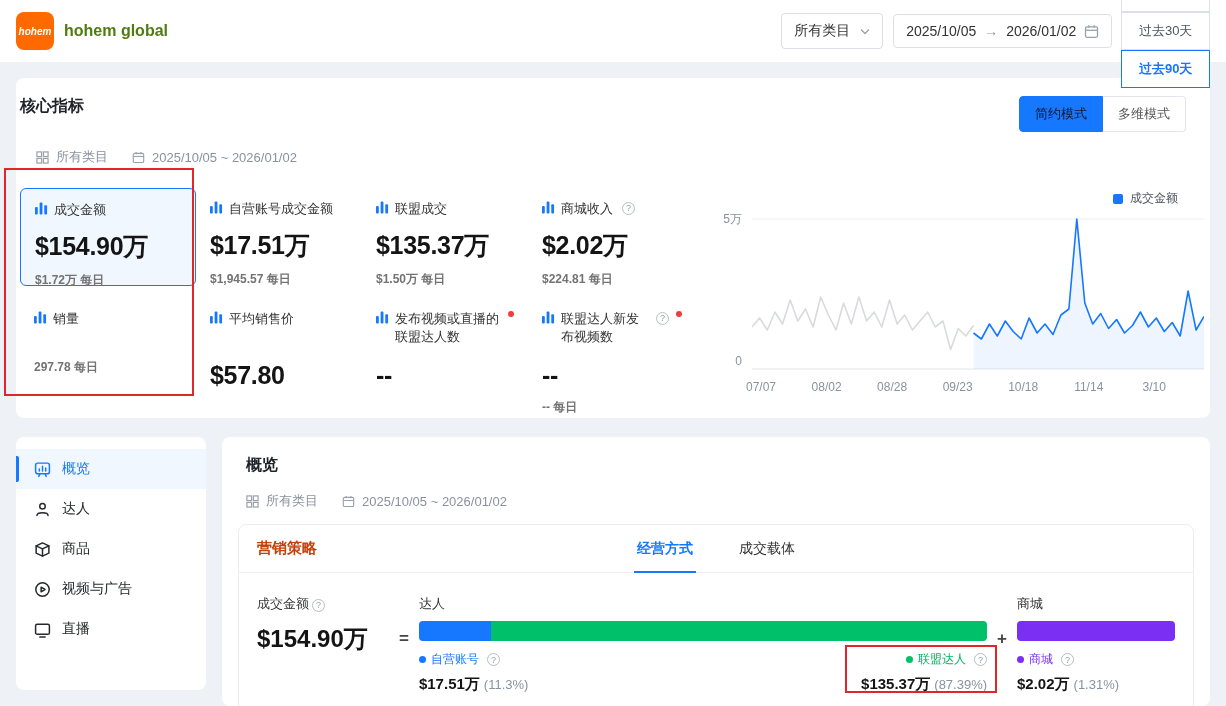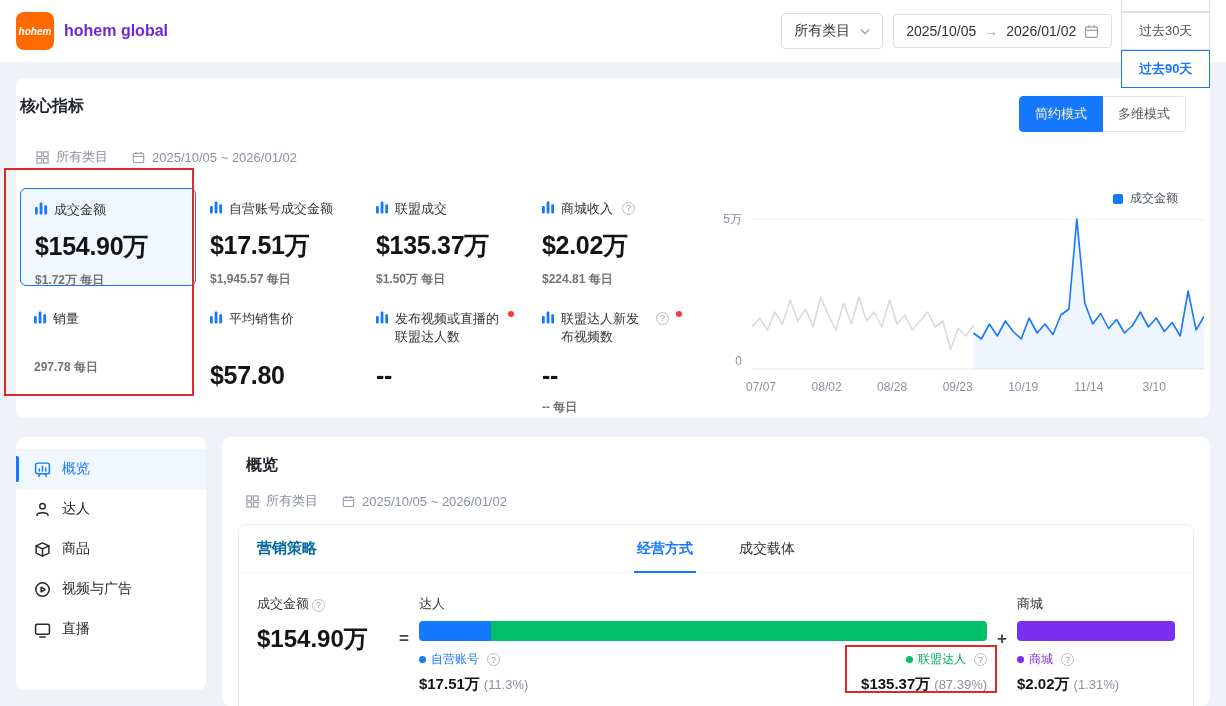--- a/index.html
+++ b/index.html
@@ -9,42 +9,42 @@
     font-family:"Liberation Sans","DejaVu Sans",sans-serif;
     color:#222; position:relative; overflow:hidden; font-size:14px;
   }
   
   .topbar { height:62px; background:#fff; display:flex; align-items:center;
     justify-content:space-between; padding:0 16px; }
   .brand { display:flex; align-items:center; gap:10px; }
   .logo { width:38px; height:38px; background:#ff6a00; border-radius:8px;
     display:flex; align-items:center; justify-content:center;
     color:#fff; font-size:10px; font-weight:700; font-style:italic; }
-  .brand-name { font-size:16px; font-weight:700; color:#6d28d9; }
+  .brand-name { font-size:16px; font-weight:700; color:#4d7c0f; }
   .controls { display:flex; align-items:center; gap:10px; }
   .select { display:flex; align-items:center; gap:10px; border:1px solid #dcdfe6;
     border-radius:4px; padding:8px 12px; font-size:14px; color:#333; background:#fff; cursor:pointer; }
   .daterange { display:flex; align-items:center; gap:8px; border:1px solid #dcdfe6;
     border-radius:4px; padding:8px 12px; font-size:14px; color:#333; background:#fff; cursor:pointer; }
   .daterange .arrow { color:#999; }
   .rangegroup { display:flex;flex-direction:column; }
   .rbtn { border:1px solid #dcdfe6; background:#fff; padding:9px 13px; font-size:13px;
     color:#4e5560; margin-left:-1px; cursor:pointer; white-space:nowrap;
     font-family:inherit; }
   .rbtn:first-child { border-radius:4px 0 0 4px; margin-left:0; }
   .rbtn:last-child { border-radius:0 4px 4px 0; }
   .rbtn.active { color:#1677ff; border-color:#1677ff; position:relative; z-index:1; font-weight:700; }
   
   .card { background:#fff; border-radius:8px; }
   .core { margin:16px; height:340px; padding:18px 24px 0 4px; position:relative; }
   .core-head { display:flex; justify-content:space-between; align-items:flex-start; margin-left:0; }
   .core-title { font-size:16px; font-weight:700; color:#1f2329; }
   .mode-toggle { display:flex; }
   .mode-btn { padding:8px 15px; font-size:13px; cursor:pointer; font-family:inherit; }
-  .mode-btn.on { background:#1677ff; color:#fef9c3; border:1px solid #1677ff; border-radius:4px 0 0 4px; }
+  .mode-btn.on { background:#1677ff; color:#0f172a; border:1px solid #1677ff; border-radius:4px 0 0 4px; }
   .mode-btn.off { background:#fff; color:#555; border:1px solid #e2e5ea; border-left:none; border-radius:0 4px 4px 0; }
   .filters { margin:16px 0 0 16px; display:flex; gap:24px; align-items:center;
     color:#8a919f; font-size:13px; }
   .filter-item { display:flex; align-items:center; gap:7px; }
   .core-body { display:flex; margin-top:22px; }
   .mgrid { display:grid; grid-template-columns:176px 166px 166px 168px;
     grid-auto-rows:108px; width:680px; row-gap:2px; }
   .metric { padding:12px 14px; border-radius:6px; cursor:pointer; }
   .metric.selected { border:1px solid #1677ff; background:#f0f7ff; height:98px; }
   .m-label { font-size:13px; color:#333; display:flex; gap:6px; line-height:1.4; align-items:flex-start; }
@@ -78,21 +78,21 @@
     width:3px; background:#1677ff; border-radius:0 2px 2px 0; }
   .sicon { width:17px; height:17px; stroke:currentColor; fill:none;
     stroke-width:1.4; stroke-linecap:round; stroke-linejoin:round; flex:none; }
   .ov { flex:1; height:269px; padding:18px 16px 0; overflow:hidden; }
   .ov-title { font-size:16px; font-weight:700; margin-left:8px; color:#1f2329; }
   .ov-filters { margin:16px 0 0 8px; display:flex; gap:24px; align-items:center;
     color:#8a919f; font-size:13px; }
   .strategy { margin-top:14px; border:1px solid #e9ecf0; border-radius:8px; }
   .s-head { height:48px; display:flex; align-items:center; padding:0 18px;
     border-bottom:1px solid #eef0f3; position:relative; }
-  .s-title { font-weight:700; font-size:15px; color:#0369a1; }
+  .s-title { font-weight:700; font-size:15px; color:#c2410c; }
   .tabs { position:absolute; left:50%; transform:translateX(-50%); display:flex; gap:46px; height:100%; }
   .tab { display:flex; align-items:center; font-size:14px; color:#333; position:relative; cursor:pointer; }
   .tab.active { color:#1677ff; font-weight:700; }
   .tab.active::after { content:""; position:absolute; left:-3px; right:-3px; bottom:-1px;
     height:2px; background:#1677ff; }
   .s-content { display:flex; padding:22px 18px 18px; align-items:flex-start; }
   .sc-col1 { width:132px; }
   .sc-label { font-size:13px; color:#333; display:flex; align-items:center; }
   .sc-total { font-size:24px; font-weight:700; margin-top:10px; color:#141414; }
   .op { font-size:17px; color:#444; margin:34px 10px 0; font-weight:600; }
@@ -309,21 +309,21 @@
         <line x1="0" y1="151" x2="452" y2="151" stroke="#e3e6ea" stroke-width="1"></line>
       <polyline points="0.0,109.0 7.6,100.0 15.3,112.0 22.9,94.0 30.5,106.0 38.2,82.0 45.8,103.0 53.5,91.0 61.1,109.0 68.7,79.0 76.4,97.0 84.0,112.0 91.6,85.0 99.3,106.0 106.9,79.0 114.6,103.0 122.2,94.0 129.8,109.0 137.5,82.0 145.1,106.0 152.7,97.0 160.4,112.0 168.0,103.0 175.7,94.0 183.3,109.0 190.9,103.0 198.6,131.5 206.2,110.5 213.8,118.0 221.5,107.5" fill="none" stroke="#d8dade" stroke-width="1.6" stroke-linejoin="round"></polyline>
           <polygon points="221.5,151 221.5,115.0 229.4,121.0 237.4,106.0 245.3,118.0 253.3,103.0 261.2,113.5 269.2,121.0 277.1,100.0 285.1,115.0 293.0,106.0 301.0,116.5 308.9,97.0 316.9,91.0 324.8,1.0 332.8,85.0 340.7,106.0 348.7,95.5 356.6,110.5 364.6,101.5 372.5,115.0 380.5,107.5 388.4,94.0 396.4,109.0 404.3,100.0 412.3,113.5 420.2,104.5 428.2,118.0 436.1,73.0 444.1,112.0 452.0,98.5 452.0,151" fill="rgba(22,119,255,0.07)"></polygon>
           <polyline points="221.5,115.0 229.4,121.0 237.4,106.0 245.3,118.0 253.3,103.0 261.2,113.5 269.2,121.0 277.1,100.0 285.1,115.0 293.0,106.0 301.0,116.5 308.9,97.0 316.9,91.0 324.8,1.0 332.8,85.0 340.7,106.0 348.7,95.5 356.6,110.5 364.6,101.5 372.5,115.0 380.5,107.5 388.4,94.0 396.4,109.0 404.3,100.0 412.3,113.5 420.2,104.5 428.2,118.0 436.1,73.0 444.1,112.0 452.0,98.5" fill="none" stroke="#1677ff" stroke-width="1.6" stroke-linejoin="round"></polyline>
         </svg>
       <div id="xticks" class="xticks">
           <span style="left: 2%;">07/07</span>
           <span style="left: 16.5%;">08/02</span>
           <span style="left: 31%;">08/28</span>
           <span style="left: 45.5%;">09/23</span>
-          <span style="left: 60%;">10/19</span>
+          <span style="left: 60%;">10/18</span>
           <span style="left: 74.5%;">11/14</span>
           <span style="left: 89%;">3/10</span>
         </div>
     </div>
   </div>
 </section>
 
 <div class="bottom">
 
   <nav class="card side">

